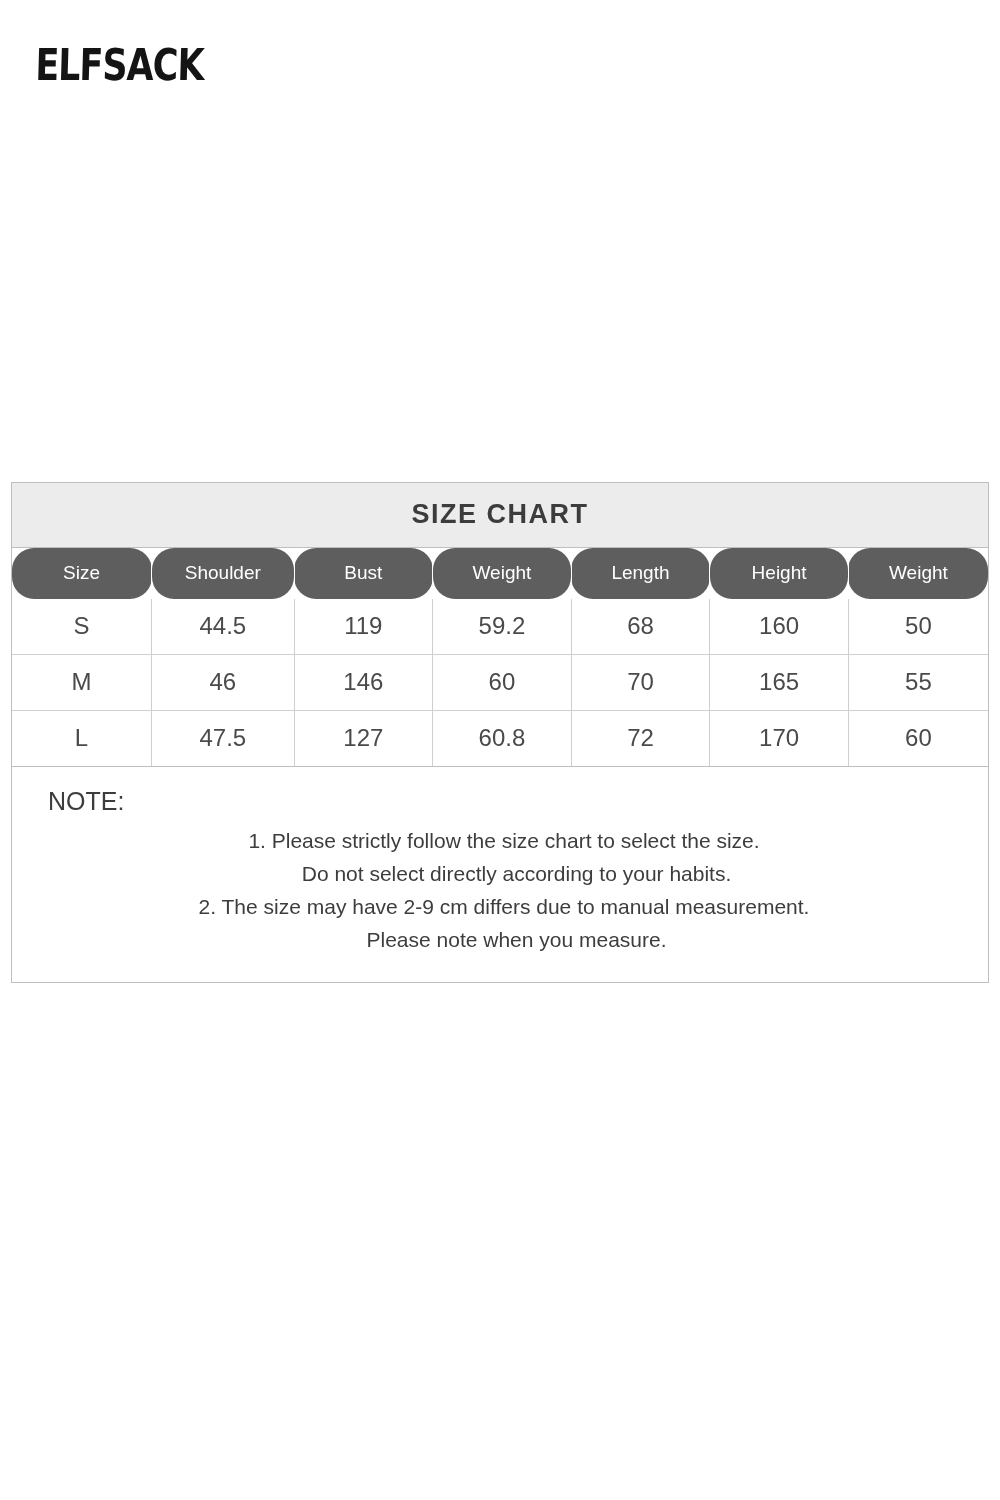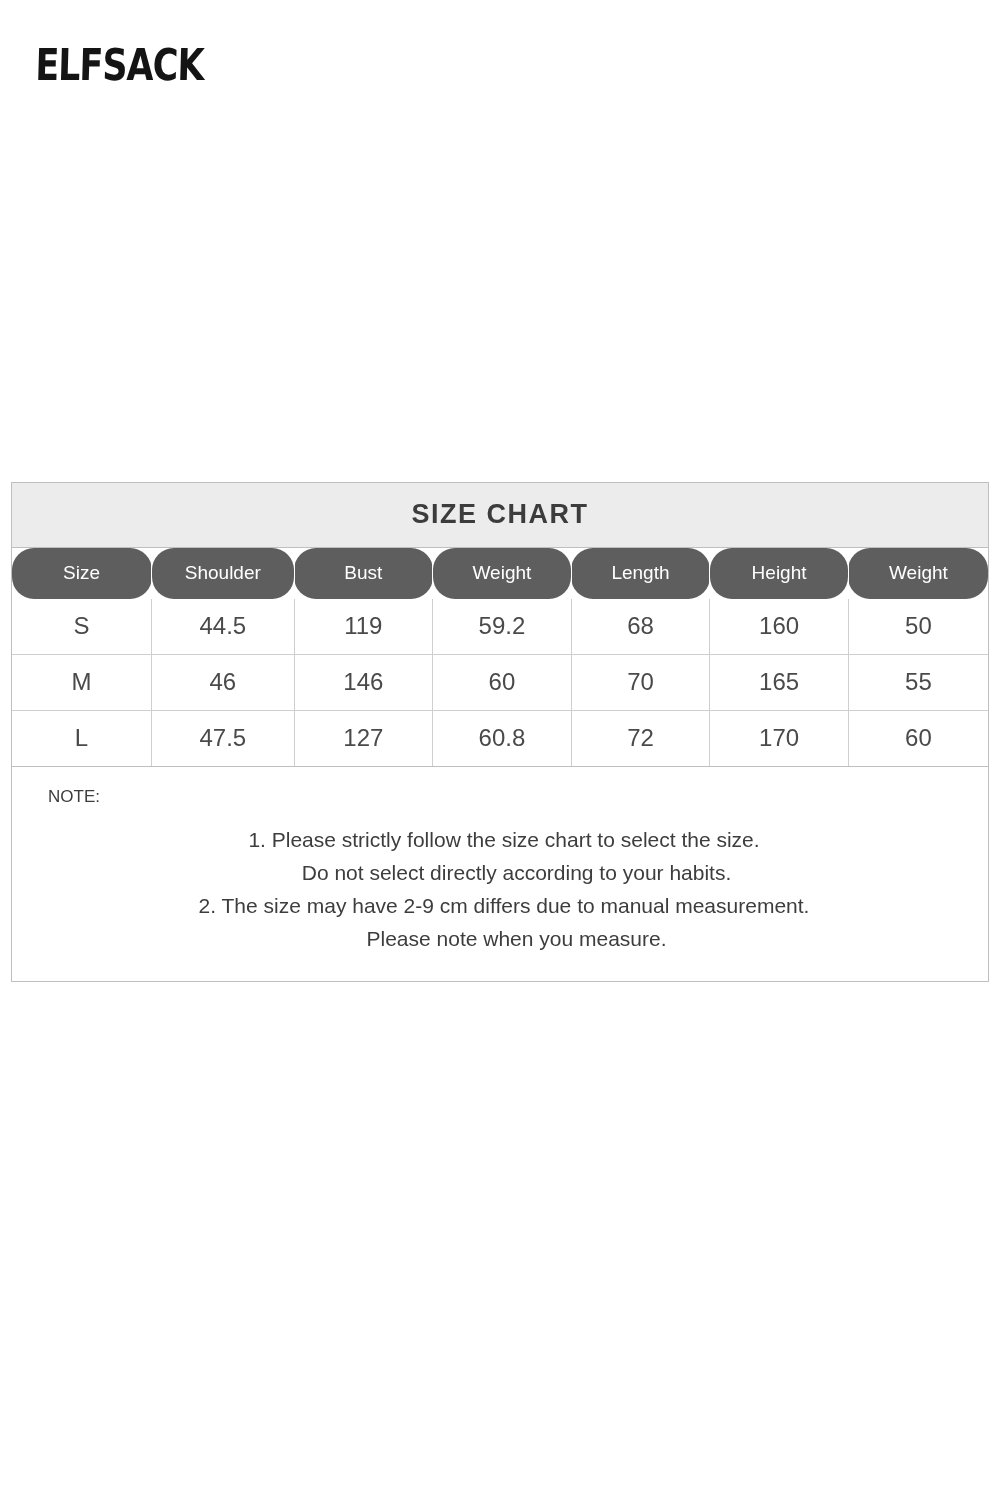--- a/index.html
+++ b/index.html
@@ -91,23 +91,23 @@
   .col-length   { width: 14.2%; }
   .col-height   { width: 14.2%; }
   .col-weight   { width: 14.3%; }
 
   
   .note {
     padding: 20px 28px 26px 36px;
     background: #ffffff;
   }
   .note-title {
-    font-size: 17px;
+    font-size: 25px;
     color: #3d3d3d;
-    margin-bottom: 16px;
+    margin-bottom: 8px;
   }
   .note-line {
     font-size: 21px;
     line-height: 33px;
     color: #3d3d3d;
     white-space: nowrap;
     text-align: center;
   }
   .note-line.indent {
     padding-left: 25px;

